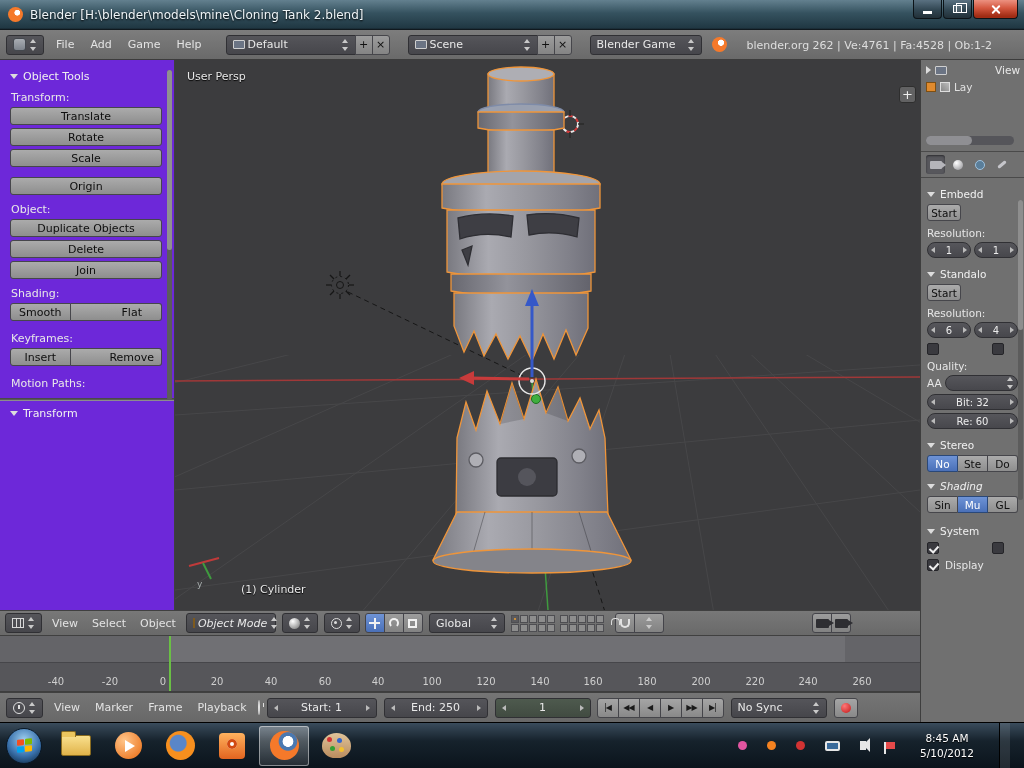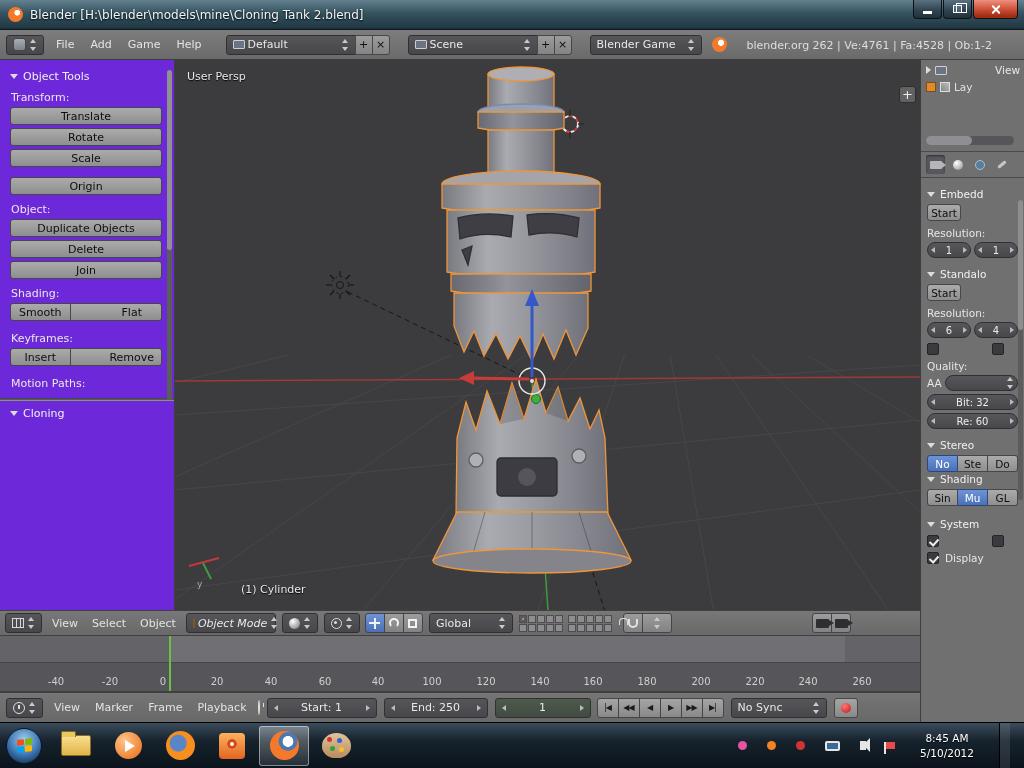--- a/index.html
+++ b/index.html
@@ -285,21 +285,21 @@
           </div>
           <div class="tlabel">Keyframes:</div>
           <div class="two">
             <div class="btn">Insert</div>
             <div class="btn">Remove</div>
           </div>
           <div class="tlabel">Motion Paths:</div>
           <div class="shelf-divider"></div>
           <div class="phead">
             <span class="tri"></span>
-            <span>Cloning</span>
+            <span>Transform</span>
           </div>
           <div class="vscroll">
               <i></i>
             </div>
         </div>
 
         <div class="viewport">
           <svg width="745" height="550" viewBox="0 0 745 550">
             <defs>
               <linearGradient id="metal" x1="0" y1="0" x2="1" y2="0">
@@ -450,21 +450,21 @@
           <div class="mbtn active">
               <span class="i-move"></span>
             </div>
           <div class="mbtn">
               <span class="i-rot"></span>
             </div>
           <div class="mbtn">
               <span class="i-scalebox"></span>
             </div>
         </div>
-        <div class="field hfield" style="width:84px;">
+        <div class="field hfield" style="width:76px;">
           <span style="flex:1">Global</span>
           <span class="updown"></span>
         </div>
         <div class="layers">
           <div class="laygrp">
             <span class="laycell on"></span>
               <span class="laycell"></span>
               <span class="laycell"></span>
               <span class="laycell"></span>
               <span class="laycell"></span>
@@ -669,21 +669,21 @@
         <div class="phead" style="margin-top:10px;">
           <span class="tri"></span>
           <span>Stereo</span>
         </div>
         <div class="seg">
           <div class="btn active">No</div>
           <div class="btn">Ste</div>
           <div class="btn">Do</div>
         </div>
 
-        <div class="phead" style="margin-top:1px;">
+        <div class="phead" style="margin-top:8px;font-style:italic;">
           <span class="tri"></span>
           <span>Shading</span>
         </div>
         <div class="seg">
           <div class="btn">Sin</div>
           <div class="btn active">Mu</div>
           <div class="btn">GL</div>
         </div>
 
         <div class="phead" style="margin-top:12px;">

